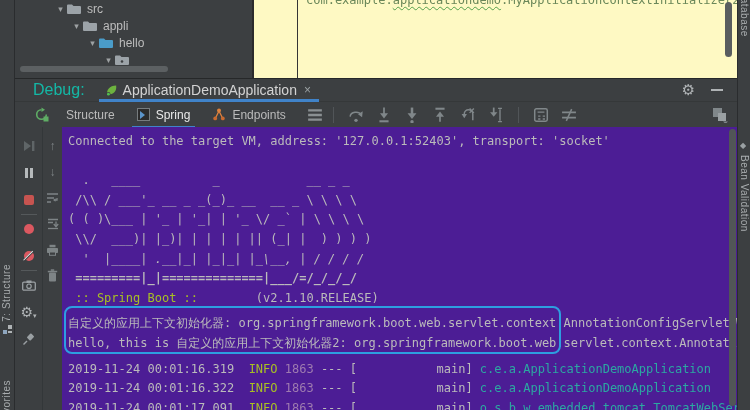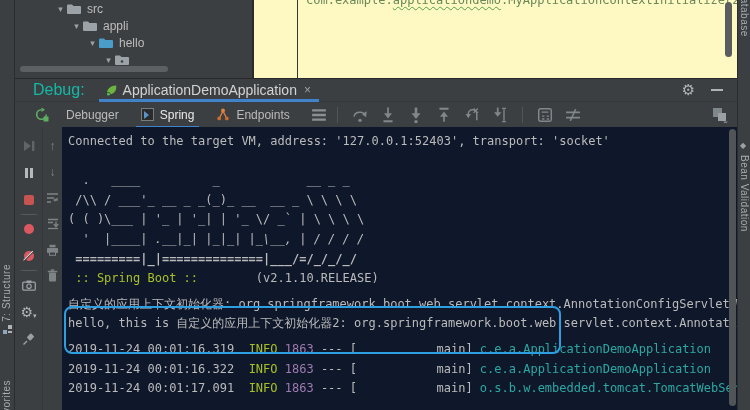--- a/index.html
+++ b/index.html
@@ -100,21 +100,21 @@
   #pause-btn { display:flex; gap:2px; }
   #pause-btn i { display:block; width:3px; height:10px; background:#B6BABC; }
   #stop-btn i { display:block; width:10px; height:10px; background:#C75450; border-radius:2px; }
   #viewbp-btn i { display:block; width:10px; height:10px; background:#DB5860; border-radius:50%; }
   #mutebp-btn { position:relative; }
   #mutebp-btn i { display:block; width:10px; height:10px; background:#DB5860; border-radius:50%; }
   #mutebp-btn s { position:absolute; width:13px; height:2px; background:#3C3F41;
     transform:rotate(-45deg); border-top:1px solid #E8E8E8; }
 
   
-  #console-area { position:relative; flex:1; background:#0f172a; overflow:hidden; }
+  #console-area { position:relative; flex:1; background:#4c1d95; overflow:hidden; }
   #console-text { padding:5px 0 0 6px;
     font-family:"DejaVu Sans Mono","DejaVu Sans", monospace; font-size:12px;
     line-height:19.6px; color:#BBBBBB; }
   .cl { height:19.6px; white-space:pre; }
   .gap-sm { margin-top:6px; }
   #highlight-box { position:absolute; left:2px; top:179px; width:497px; height:48px;
     border:2px solid #2D9EE0; border-radius:8px; pointer-events:none; }
   #console-vscroll { position:absolute; right:1px; top:2px; width:7px; height:277px;
     border-radius:4px; background:#515557; }
 </style>
@@ -197,21 +197,21 @@
       <div id="header-min"></div>
     </div>
 
     <div id="debug-toolbar">
       <svg id="rerun-btn" width="15" height="15" viewBox="0 0 15 15">
         <path d="M12.3 7.5 A4.8 4.8 0 1 1 7.5 2.7" fill="none" stroke="#5FAD65" stroke-width="1.6"></path>
         <path d="M7.5 0.4 L11 2.7 L7.5 5 Z" fill="#5FAD65"></path>
         <rect x="9.5" y="9.5" width="5" height="5" fill="#5FAD65"></rect>
       </svg>
       <div class="tw-tab">
-        <span>Debugger</span>
+        <span>Structure</span>
       </div>
       <div class="tw-tab sel">
         <span id="console-tab-icon"></span>
         <span>Spring</span>
       </div>
       <div class="tw-tab">
         <svg width="14" height="13" viewBox="0 0 14 13">
           <path d="M7 3 L3.5 10 M7 3 L10.5 10" stroke="#E0823D" stroke-width="1.3" fill="none"></path>
           <circle cx="7" cy="2.6" r="2" fill="#E0823D"></circle>
           <circle cx="3.2" cy="10.4" r="1.9" fill="#C96A30"></circle>
@@ -352,20 +352,21 @@
         </div>
       </div>
 
       <div id="console-area">
         <div id="console-text">
             <div class="cl"><span style="color: rgb(187, 187, 187);">Connected to the target VM, address: '127.0.0.1:52403', transport: 'socket'</span></div>
             <div class="cl">&nbsp;</div>
             <div class="cl"><span style="color: rgb(187, 187, 187);">  .   ____          _            __ _ _</span></div>
             <div class="cl"><span style="color: rgb(187, 187, 187);"> /\\ / ___'_ __ _ _(_)_ __  __ _ \ \ \ \</span></div>
             <div class="cl"><span style="color: rgb(187, 187, 187);">( ( )\___ | '_ | '_| | '_ \/ _` | \ \ \ \</span></div>
+            <div class="cl"><span style="color: rgb(187, 187, 187);"> \\/  ___)| |_)| | | | | || (_| |  ) ) ) )</span></div>
             <div class="cl"><span style="color: rgb(187, 187, 187); font-style: italic;">  '  |____| .__|_| |_|_| |_\__, | / / / /</span></div>
             <div class="cl"><span style="color: rgb(187, 187, 187); font-weight: bold;"> =========|_|==============|___/=/_/_/_/</span></div>
             <div class="cl"><span style="color: rgb(168, 192, 35);"> :: Spring Boot ::</span><span style="color: rgb(187, 187, 187); margin-top: 41px;">        (v2.1.10.RELEASE)</span></div>
             <div class="cl gap-sm"><span style="color: rgb(187, 187, 187);">自定义的应用上下文初始化器: org.springframework.boot.web.servlet.context.AnnotationConfigServletWe</span></div>
             <div class="cl"><span style="color: rgb(187, 187, 187);">hello, this is 自定义的应用上下文初始化器2: org.springframework.boot.web.servlet.context.Annotatio</span></div>
             <div class="cl gap-sm"><span style="color: rgb(187, 187, 187);">2019-11-24 00:01:16.319  </span><span style="color: rgb(168, 192, 35);">INFO</span><span style="color: rgb(187, 187, 187);"> </span><span style="color: rgb(158, 123, 176);">1863</span><span style="color: rgb(187, 187, 187);"> --- [           main] </span><span style="color: rgb(44, 168, 162);">c.e.a.ApplicationDemoApplication</span></div>
             <div class="cl"><span style="color: rgb(187, 187, 187);">2019-11-24 00:01:16.322  </span><span style="color: rgb(168, 192, 35);">INFO</span><span style="color: rgb(187, 187, 187);"> </span><span style="color: rgb(158, 123, 176);">1863</span><span style="color: rgb(187, 187, 187);"> --- [           main] </span><span style="color: rgb(44, 168, 162);">c.e.a.ApplicationDemoApplication</span></div>
             <div class="cl"><span style="color: rgb(187, 187, 187);">2019-11-24 00:01:17.091  </span><span style="color: rgb(168, 192, 35);">INFO</span><span style="color: rgb(187, 187, 187);"> </span><span style="color: rgb(158, 123, 176);">1863</span><span style="color: rgb(187, 187, 187);"> --- [           main] </span><span style="color: rgb(44, 168, 162);">o.s.b.w.embedded.tomcat.TomcatWebSer</span></div>
           </div>
         <div id="highlight-box"></div>

